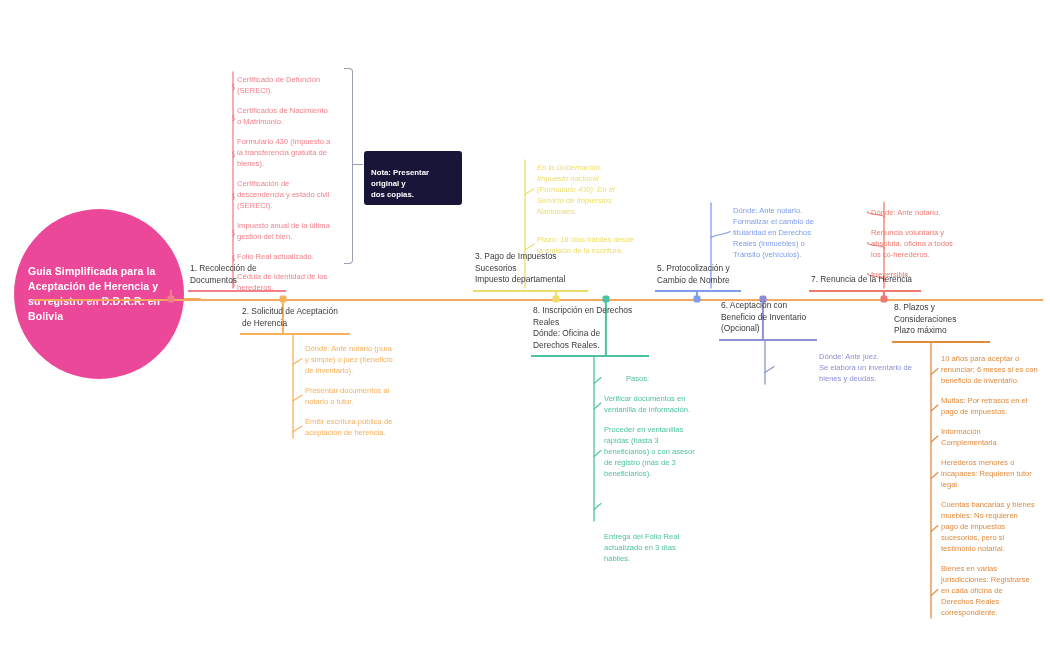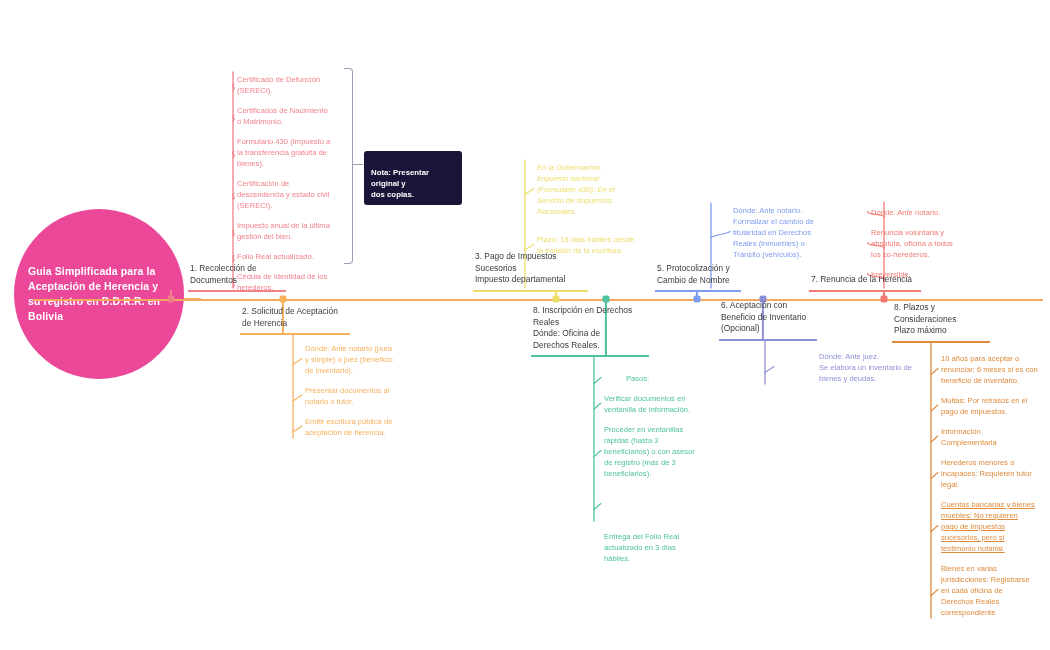--- a/index.html
+++ b/index.html
@@ -245,21 +245,21 @@
       <div class="sub-item" style="left: 941px; top: 353px; width: 105px; color: rgb(224, 138, 60);">10 años para aceptar o
 renunciar; 6 meses si es con
 beneficio de inventario.</div>
       <div class="sub-item" style="left: 941px; top: 395px; width: 105px; color: rgb(224, 138, 60);">Multas: Por retrasos en el
 pago de impuestos.</div>
       <div class="sub-item" style="left: 941px; top: 426px; width: 105px; color: rgb(224, 138, 60);">Información
 Complementaria</div>
       <div class="sub-item" style="left: 941px; top: 457px; width: 105px; color: rgb(224, 138, 60);">Herederos menores o
 incapaces: Requieren tutor
 legal.</div>
-      <div class="sub-item" style="left: 941px; top: 499px; width: 105px; color: rgb(224, 138, 60); text-decoration: underline;">Cuentas bancarias y bienes
+      <div class="sub-item" style="left: 941px; top: 499px; width: 105px; color: rgb(224, 138, 60);">Cuentas bancarias y bienes
 muebles: No requieren
 pago de impuestos
 sucesorios, pero sí
 testimonio notarial.</div>
       <div class="sub-item" style="left: 941px; top: 563px; width: 105px; color: rgb(224, 138, 60);">Bienes en varias
 jurisdicciones: Registrarse
 en cada oficina de
 Derechos Reales
 correspondiente.</div>
     </div>

